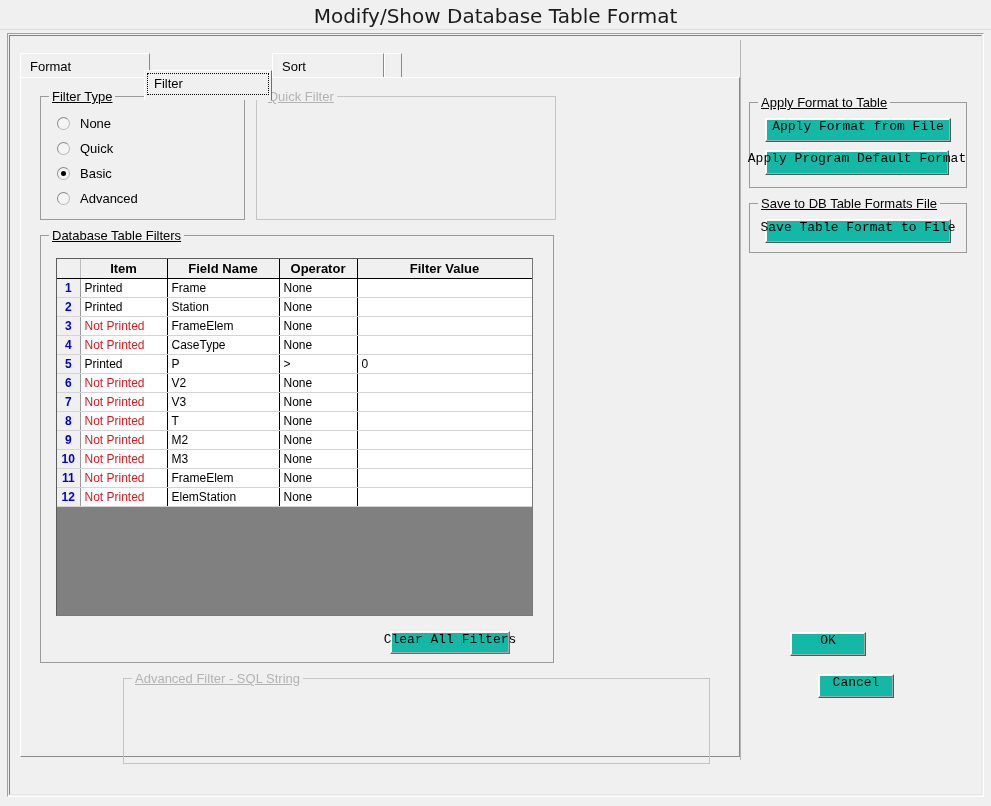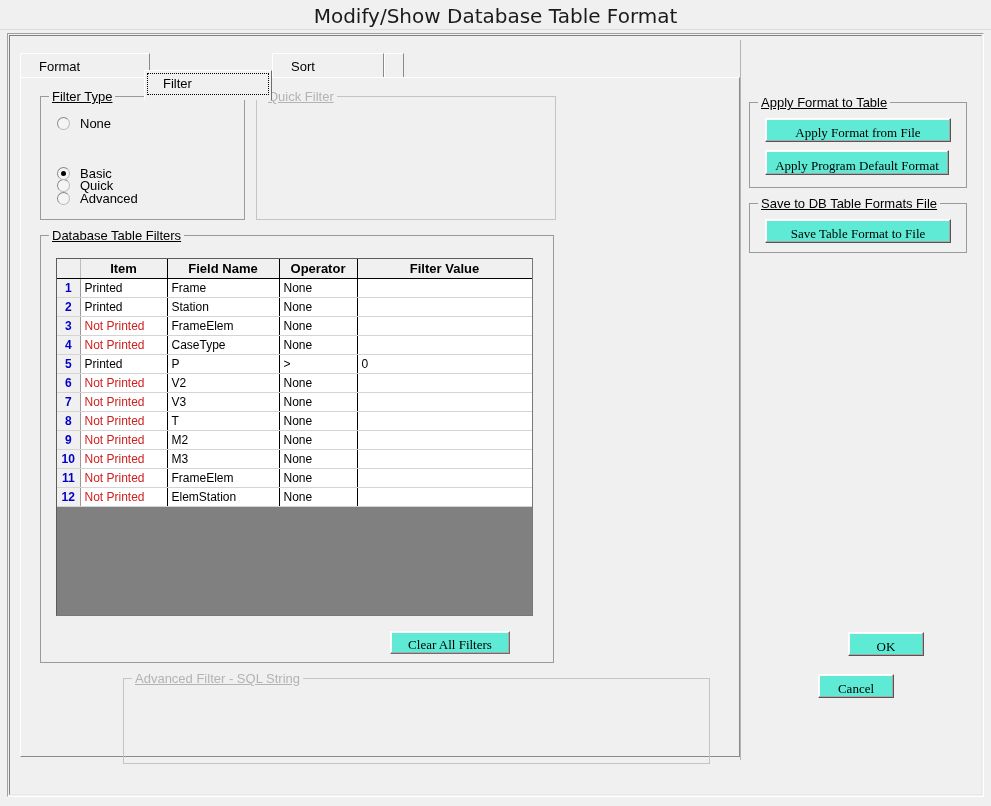--- a/index.html
+++ b/index.html
@@ -77,21 +77,21 @@
     position: absolute;
     top: 2px;
     height: 26px;
     background: #f0f0f0;
     border-top: 1px solid #ffffff;
     border-left: 1px solid #ffffff;
     border-right: 1px solid #8a8a8a;
     box-sizing: border-box;
     font-size: 13px;
     color: #000;
-    padding-left: 18px;
+    padding-left: 9px;
     line-height: 25px;
     white-space: nowrap;
     cursor: default;
   }
   .tab.active {
     top: 0px;
     height: 30px;
     line-height: 26px;
     background: #f0f0f0;
     border-top: 1px solid #ffffff;
@@ -222,37 +222,37 @@
     text-align: center;
     padding: 0;
     border-right: 1px solid #9a9a9a;
   }
   td.item.printed { color: #000000; }
   td.item.notprinted { color: #d02020; }
 
   
   .btn {
     position: absolute;
-    background: #5eead4;
+    background: #14b8a6;
     border: 1px solid;
     border-top-color: #ffffff;
     border-left-color: #ffffff;
     border-right-color: #6e6e6e;
     border-bottom-color: #6e6e6e;
     box-shadow: inset -1px -1px 0 #a8a8a8, inset 1px 1px 0 #f8f8f8;
     box-sizing: border-box;
     font-size: 13px;
     color: #000;
     text-align: center;
     white-space: nowrap;
     cursor: default;
     display: flex;
-    align-items: flex-end;
+    align-items: flex-start;
     justify-content: center;
-    font-family: Liberation Serif, serif;
+    font-family: Liberation Mono, monospace;
   }
   .btn.strong {
     border-top-color: #ffffff;
     border-left-color: #ffffff;
     border-right-color: #555555;
     border-bottom-color: #555555;
   }
 
   
   #vsep {
@@ -293,21 +293,21 @@
 
   <div id="tabpanel"></div>
 
   <div class="group" style="left:40px; top:96px; width:205px; height:124px;">
     <span class="glabel">Filter Type</span>
 
     <div class="radio-row" style="top:16px;">
       <span class="radio-mark"></span>
       <span class="radio-text">None</span>
     </div>
-    <div class="radio-row" style="top:41px;margin-top:37px;">
+    <div class="radio-row" style="top:41px;">
       <span class="radio-mark"></span>
       <span class="radio-text">Quick</span>
     </div>
     <div class="radio-row checked" style="top:66px;">
       <span class="radio-mark"></span>
       <span class="radio-text">Basic</span>
     </div>
     <div class="radio-row" style="top:91px;">
       <span class="radio-mark"></span>
       <span class="radio-text">Advanced</span>
@@ -447,20 +447,20 @@
     <span>Apply Program Default Format</span>
   </div>
 
   <div class="group" style="left:749px; top:203px; width:218px; height:50px;">
     <span class="glabel">Save to DB Table Formats File</span>
   </div>
   <div class="btn strong" style="left:765px; top:219px; width:186px; height:24px;">
     <span>Save Table Format to File</span>
   </div>
 
-  <div class="btn strong" style="left:848px; top:632px; width:76px; height:24px;">
+  <div class="btn strong" style="left:790px; top:632px; width:76px; height:24px;">
     <span>OK</span>
   </div>
   <div class="btn strong" style="left:818px; top:674px; width:76px; height:24px;">
     <span>Cancel</span>
   </div>
 
 </div>
 
 </body></html>

